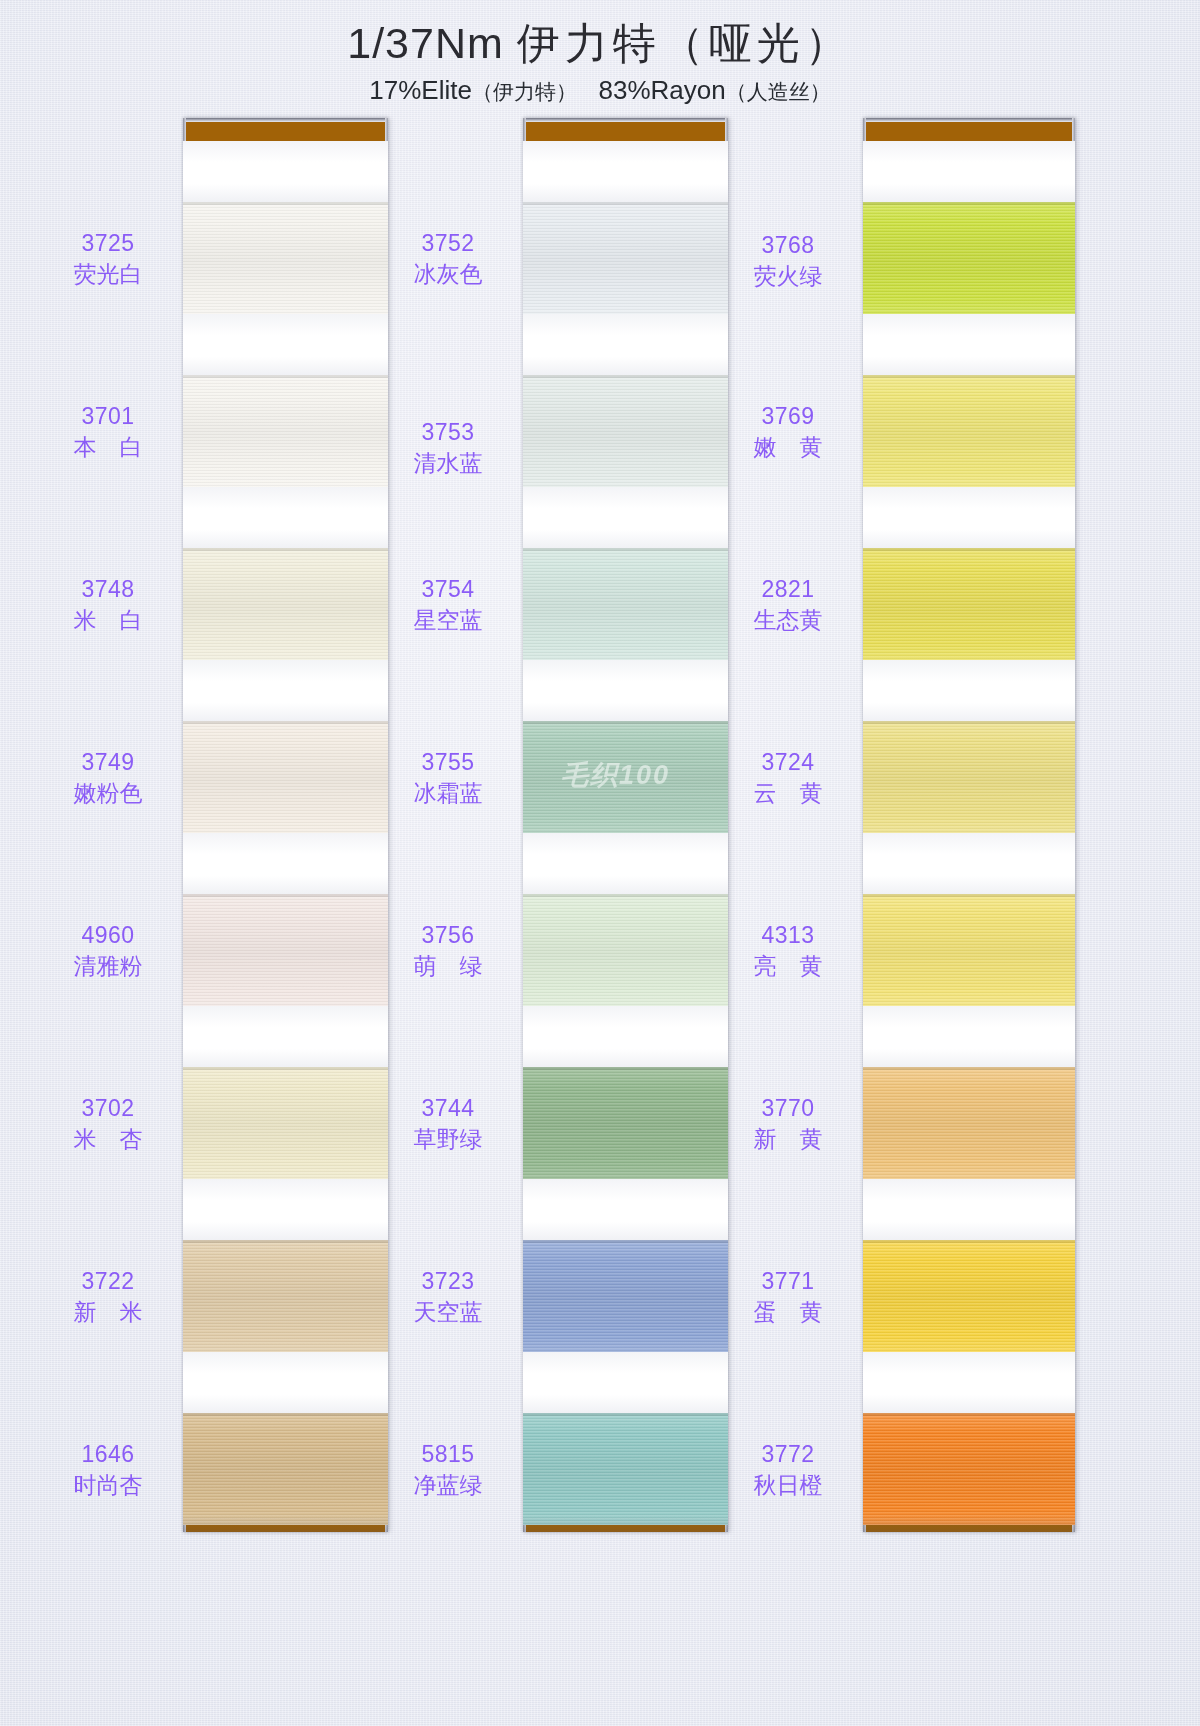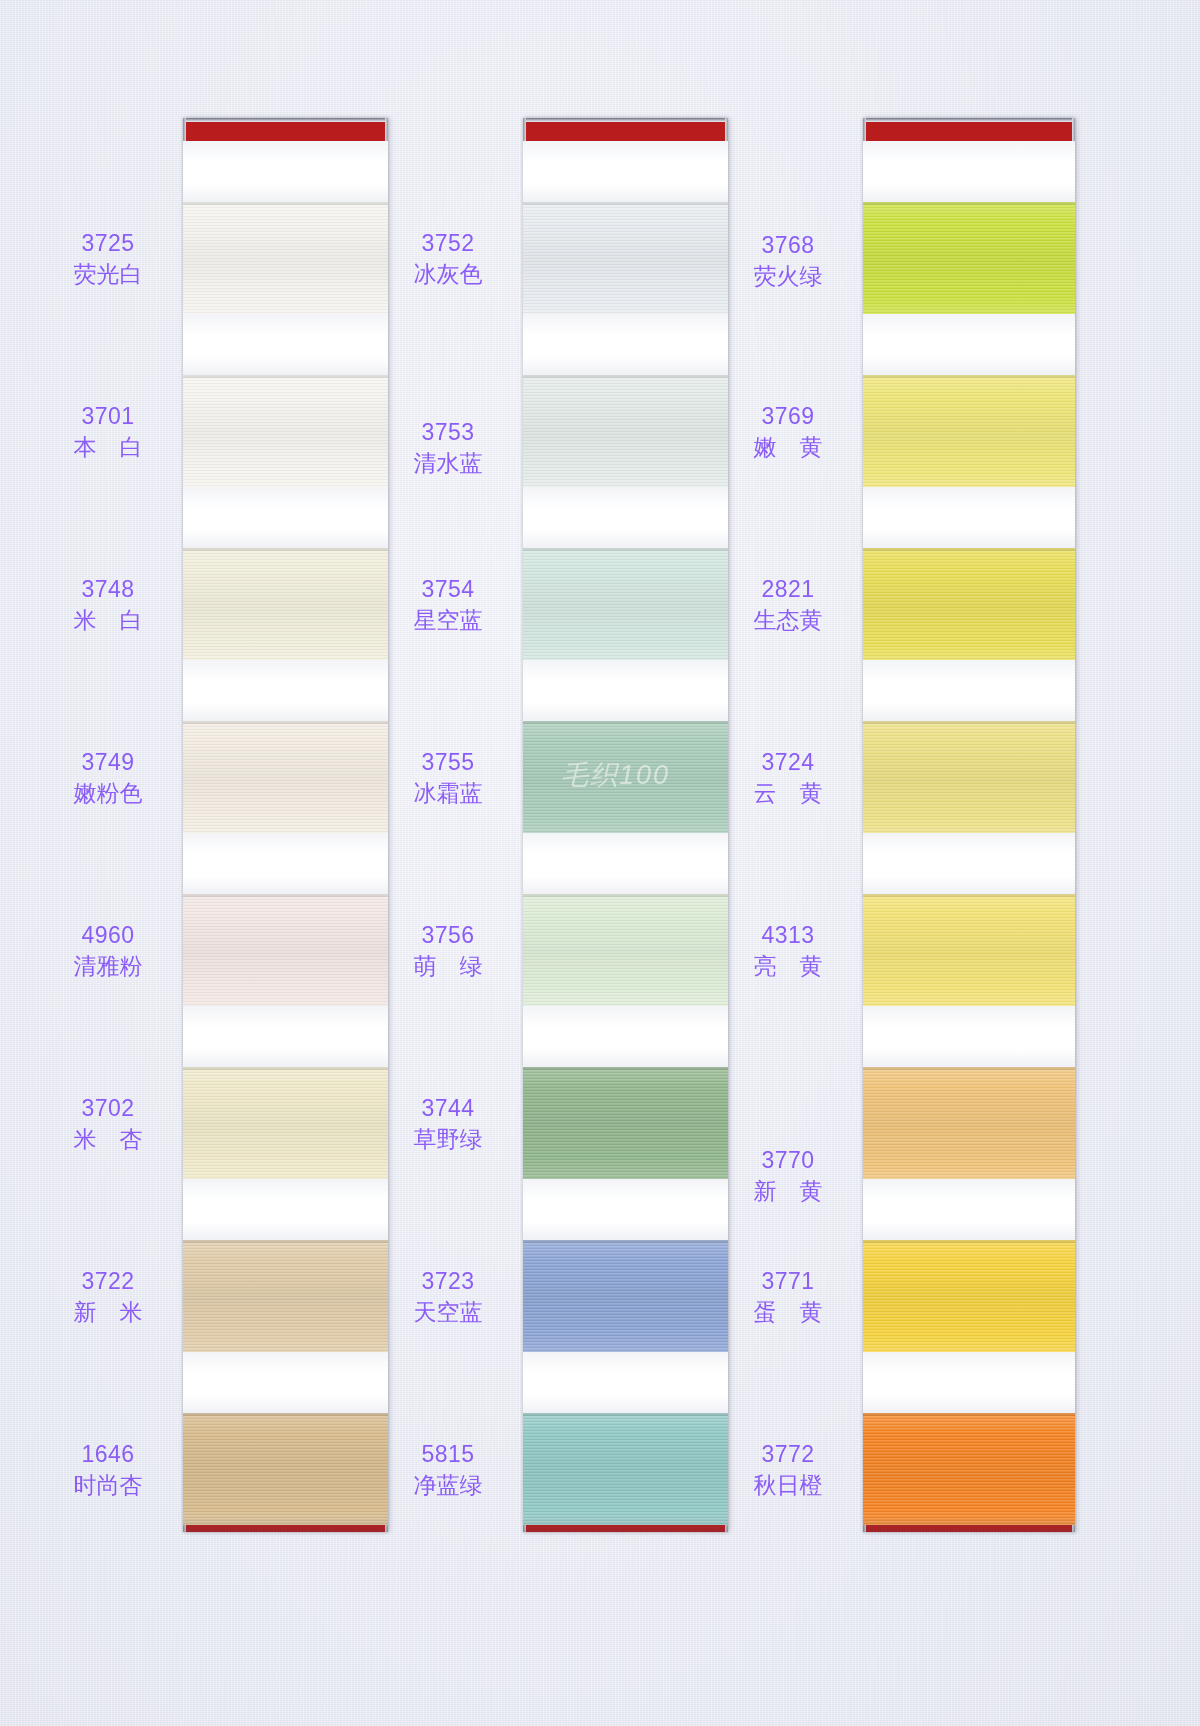--- a/index.html
+++ b/index.html
@@ -65,23 +65,24 @@
   .col-1 { left: 378px; }
   .col-2 { left: 718px; }
 
   
   .strip {
     position: absolute;
     top: 0;
     left: 145px;
     width: 205px;
     height: 1414px;
-    background: #b91c1c;
+    background: #a16207;
     box-shadow: 0 0 3px rgba(60,62,80,0.30), 2px 0 5px rgba(60,62,80,0.18);
     overflow: hidden;
+    font-weight: bold;
   }
   .strip.wide { width: 212px; }
   .strip-top-edge {
     position: absolute; top: 0; left: 0; right: 0; height: 4px;
     background: linear-gradient(180deg, #6d6f7d 0%, #b9bbc6 55%, #e9eaf0 100%);
   }
   .strip-left-edge {
     position: absolute; top: 0; bottom: 0; left: 0; width: 3px;
     background: linear-gradient(90deg, #8e909c 0%, #d8d9e2 100%);
   }
@@ -164,20 +165,29 @@
     bottom: 0; left: 0; width: 100%; height: 16px;
     background: linear-gradient(180deg, rgba(0,0,0,0.0) 0%, rgba(70,72,88,0.22) 100%);
   }
 </style>
 </head>
 <body>
 
 <div class="paper-grain"></div>
 
 <div class="header">
+  <div class="title">
+    <span>1/37Nm</span>
+    <span class="cn">伊力特（哑光）</span>
+  </div>
+  <div class="subtitle">
+    <span>17%Elite</span><span class="small">（伊力特）</span>
+    &nbsp;
+    <span>83%Rayon</span><span class="small">（人造丝）</span>
+  </div>
 </div>
 
 <div class="board" id="board">
     <div class="column col-0">
       <div class="label" style="top: 111px;">
         <span class="code">3725</span>
         <span class="name">荧光白</span>
       </div>
       <div class="label" style="top: 284px;">
         <span class="code">3701</span>
@@ -333,21 +343,21 @@
         <span class="name">生态黄</span>
       </div>
       <div class="label" style="top: 630px;">
         <span class="code">3724</span>
         <span class="name">云　黄</span>
       </div>
       <div class="label" style="top: 803px;">
         <span class="code">4313</span>
         <span class="name">亮　黄</span>
       </div>
-      <div class="label" style="top: 1028px;">
+      <div class="label" style="top: 976px;">
         <span class="code">3770</span>
         <span class="name">新　黄</span>
       </div>
       <div class="label" style="top: 1149px;">
         <span class="code">3771</span>
         <span class="name">蛋　黄</span>
       </div>
       <div class="label" style="top: 1322px;">
         <span class="code">3772</span>
         <span class="name">秋日橙</span>

